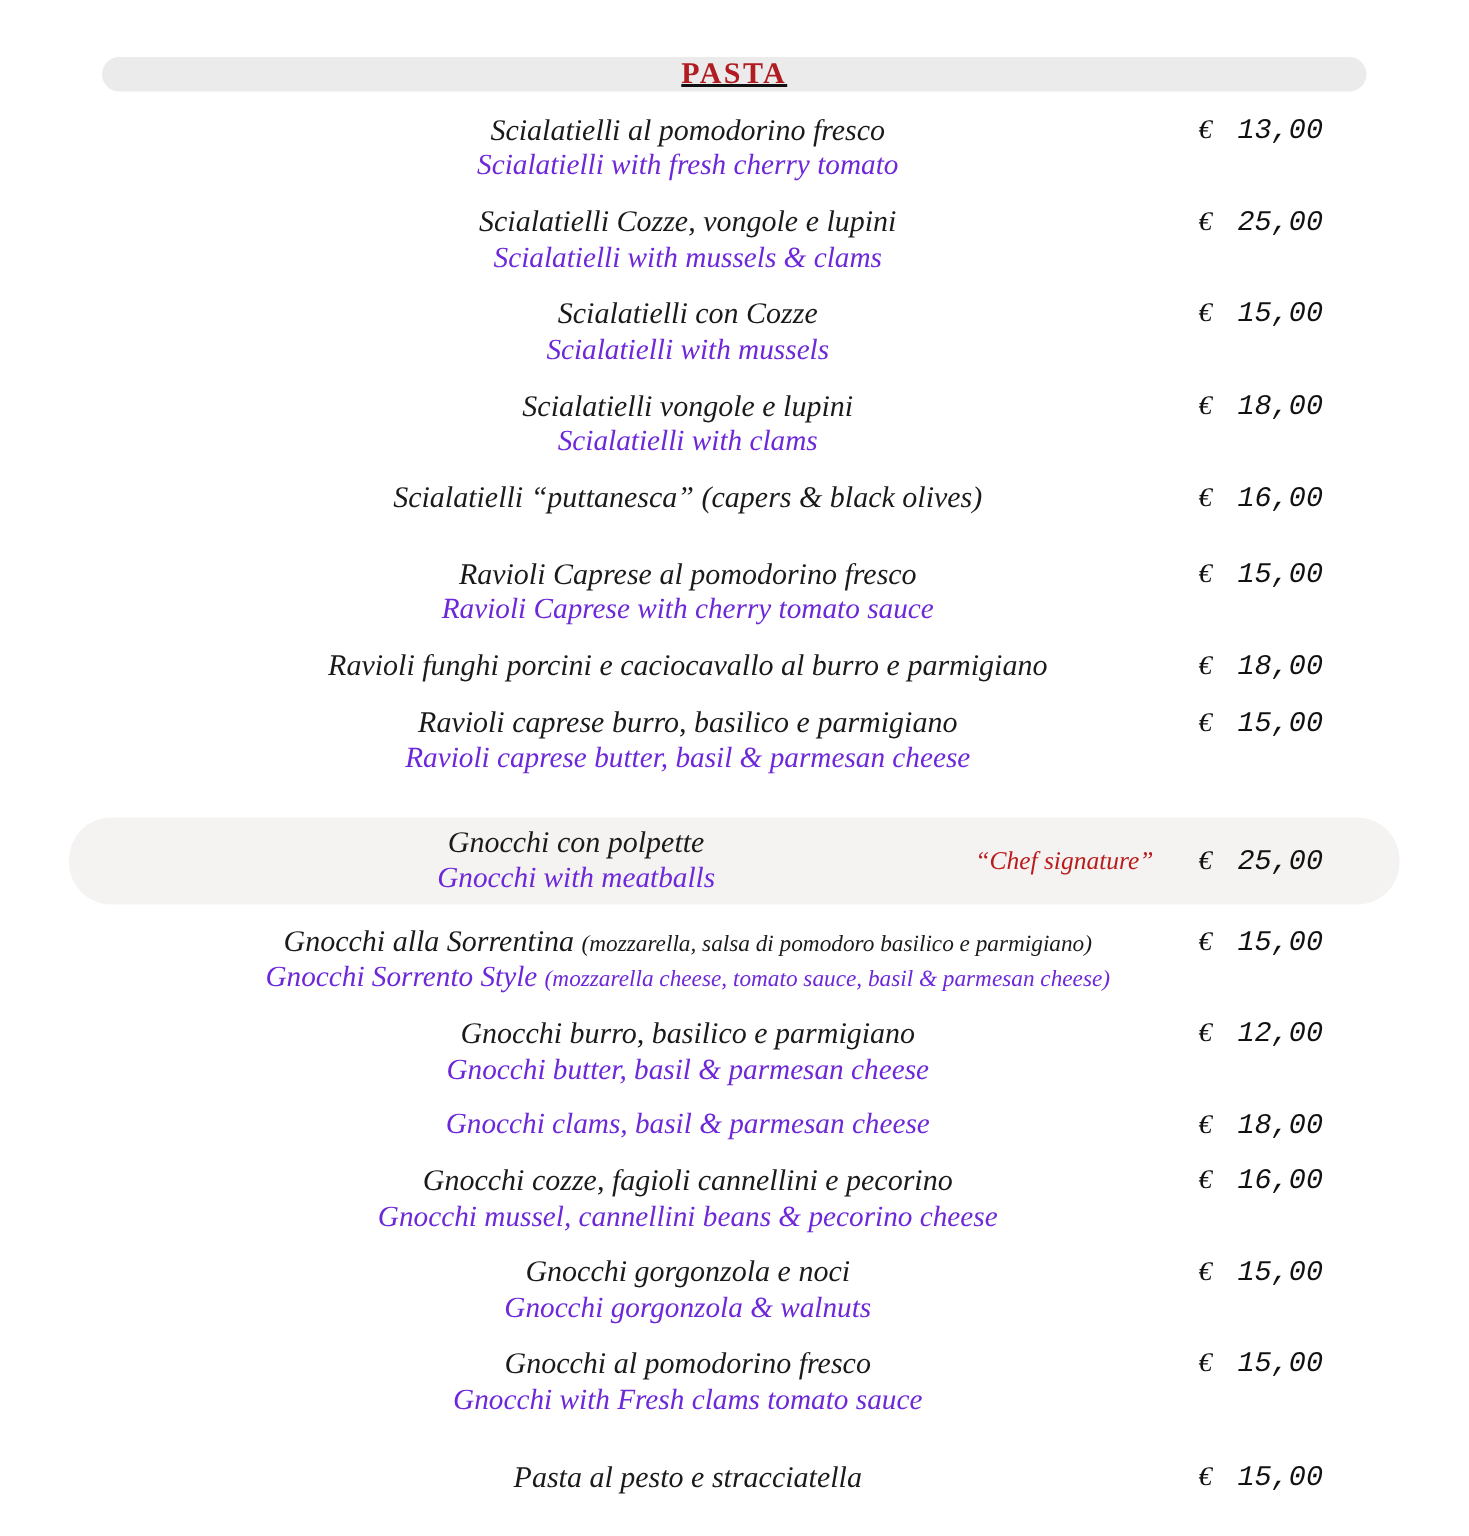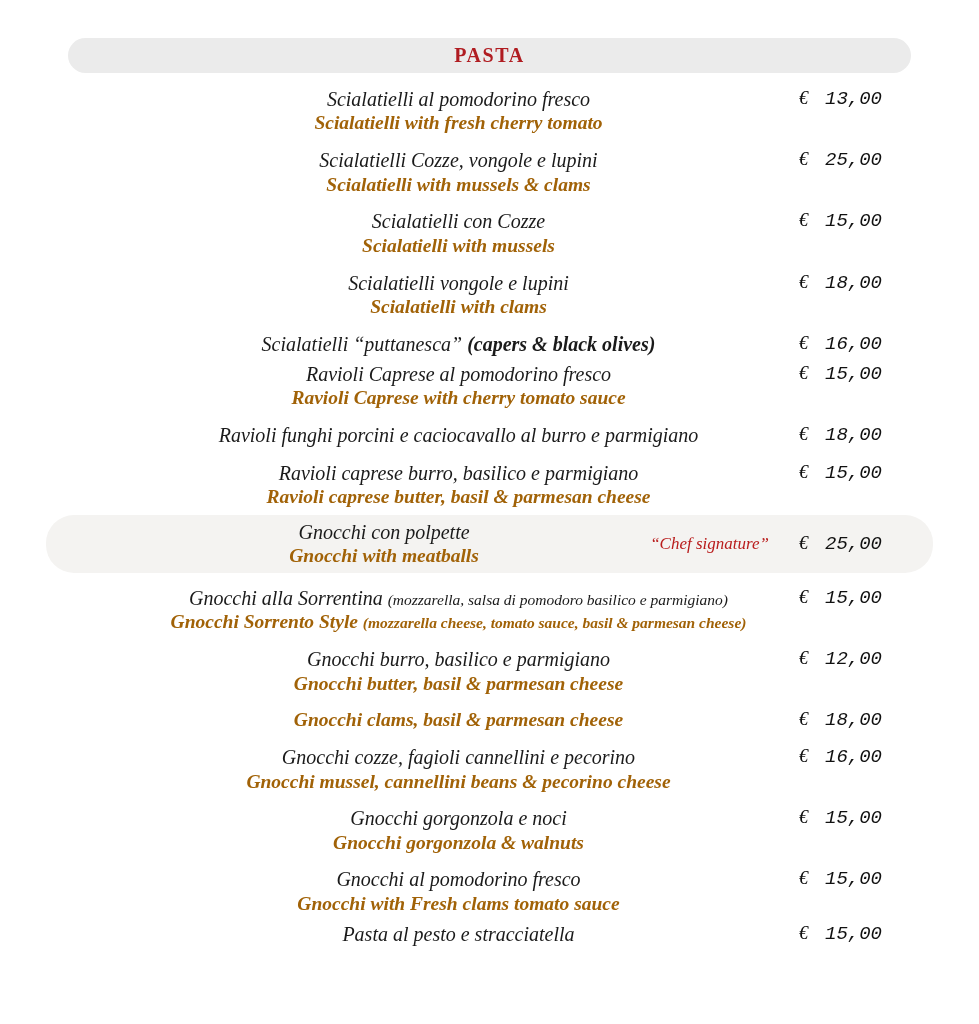--- a/index.html
+++ b/index.html
@@ -19,26 +19,27 @@
     width: 979px;
     height: 1024px;
     position: relative;
     box-sizing: border-box;
     padding: 0;
   }
 
   
   .section-banner {
     margin: 38px 68px 0 68px;
-    height: 35px;
+    height: 23px;
     background: #ebebeb;
     border-radius: 18px;
     display: flex;
     align-items: center;
     justify-content: center;
+    text-decoration: underline;
   }
   .section-title {
     font-family: "Liberation Serif", "DejaVu Serif", serif;
     font-weight: bold;
     font-size: 20px;
     letter-spacing: 1.6px;
     color: #b01c21;
   }
 
   
@@ -50,21 +51,21 @@
 
   .item {
     display: flex;
     align-items: flex-start;
     padding: 0 0 0 50px;
     margin-top: 13px;
     position: relative;
     box-sizing: border-box;
   }
   .item.first { margin-top: 14px; }
-  .item.gap-big { margin-top: 6px; }
+  .item.gap-big { margin-top: 27px; }
 
   .item.highlight {
     background: #f4f3f1;
     border-radius: 28px;
     padding-top: 5px;
     padding-bottom: 5px;
     margin-left: -22px;
     margin-right: -22px;
     padding-left: 72px;
     padding-right: 22px;
@@ -84,30 +85,30 @@
   }
 
   .line-it {
     font-style: italic;
     font-weight: normal;
     font-size: 20px;
     color: #1a1a1a;
   }
   .line-en {
     font-style: italic;
-    font-weight: bold;
+    font-weight: normal;
     font-size: 19.5px;
-    color: #a16207;
+    color: #6d28d9;
   }
 
   .paren-sm {
     font-size: 15.5px;
   }
   .inline-bold {
-    font-weight: bold;
+    font-weight: normal;
   }
 
   
   .sig-note {
     flex: 0 0 auto;
     font-style: italic;
     font-size: 17px;
     color: #b91c1c;
     align-self: center;
     padding-right: 30px;

